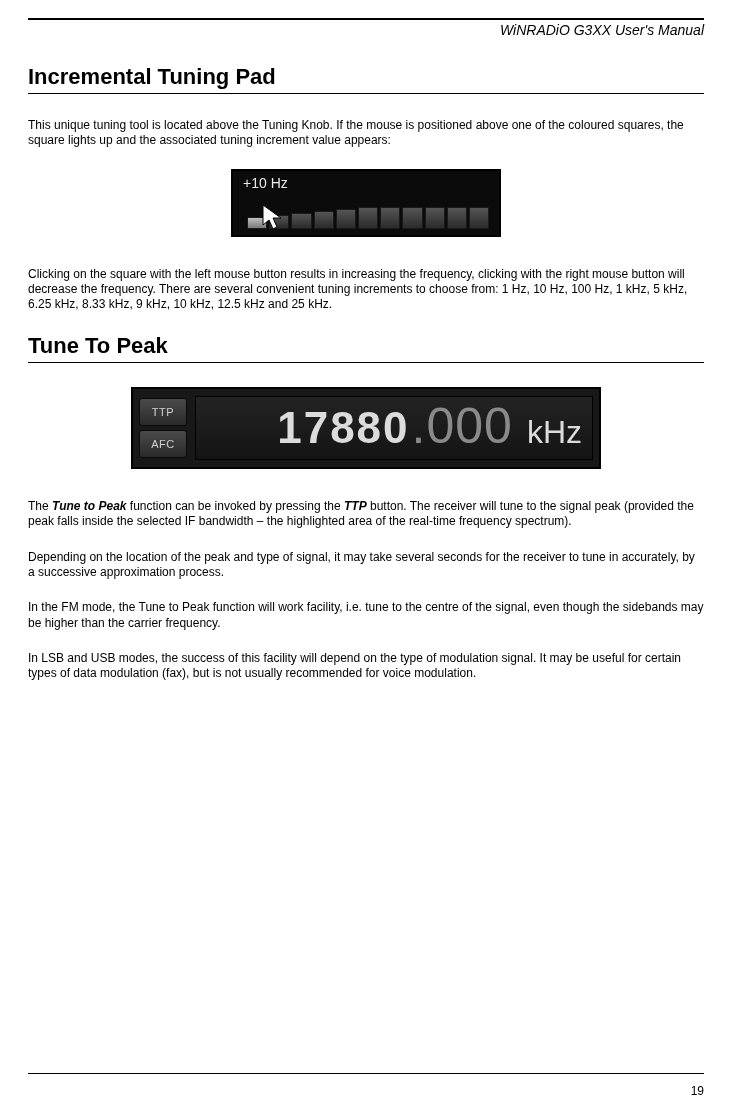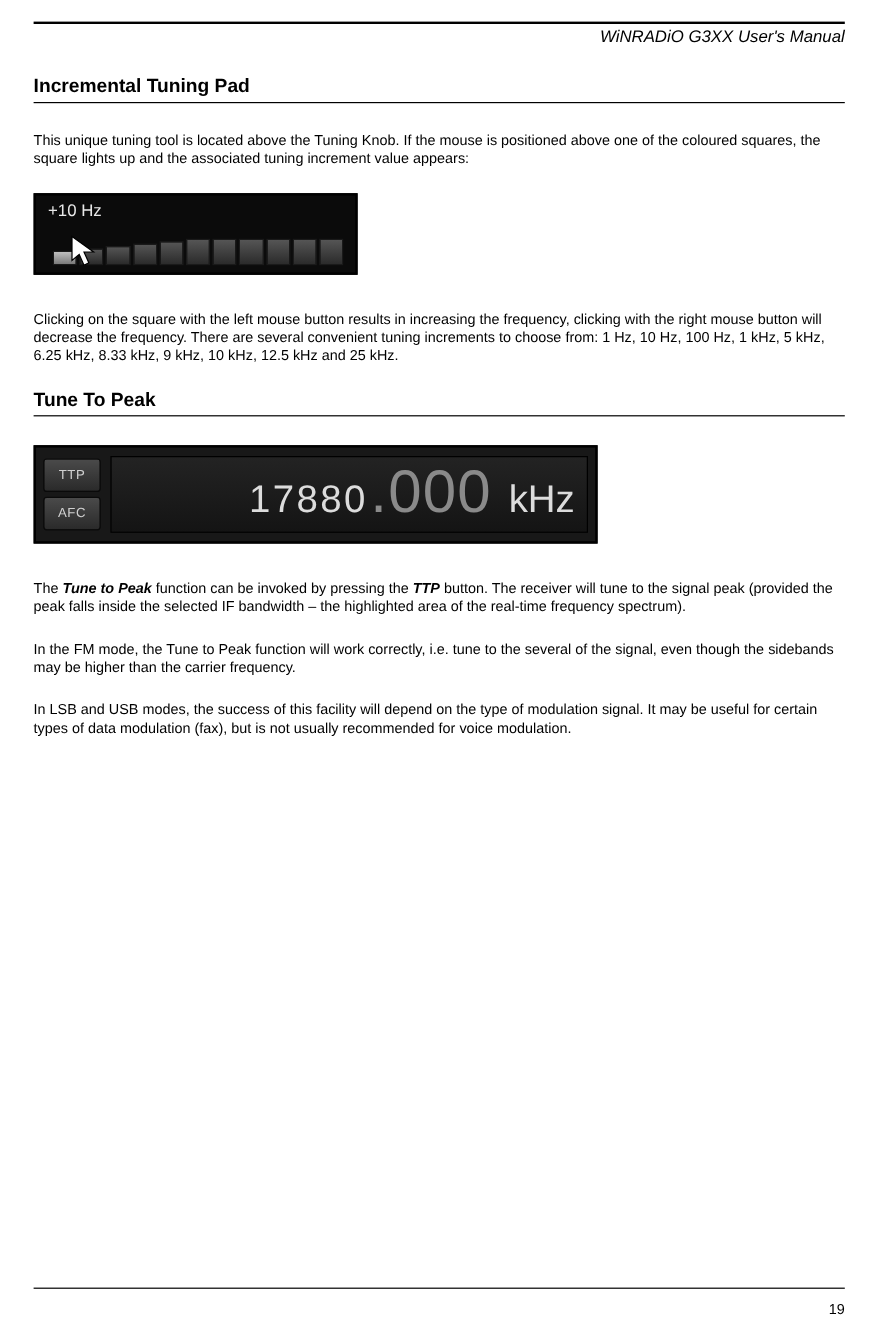--- a/index.html
+++ b/index.html
@@ -19,35 +19,35 @@
       margin-top: 18px;
     }
     .header-title {
       text-align: right;
       font-style: italic;
       font-size: 14px;
       padding-top: 2px;
       padding-bottom: 8px;
     }
     h2.section-head {
-      font-size: 16px;
+      font-size: 22px;
       font-weight: bold;
       border-bottom: 1.5px solid #000;
       padding-bottom: 3px;
       margin-top: 18px;
       margin-bottom: 24px;
     }
     p.body {
       font-size: 12px;
       line-height: 1.28;
       margin-bottom: 20px;
     }
     .figure-center {
       display: flex;
-      justify-content: flex-start;
+      justify-content: center;
       margin: 10px 0 30px 0;
     }
     
     .tuning-pad-fig {
       width: 270px;
       height: 68px;
       border: 2px solid #000;
       background: #0b0b0b;
       position: relative;
       overflow: hidden;
@@ -119,23 +119,23 @@
       background: linear-gradient(#232323,#141414);
       border: 1px solid #000;
       display: flex;
       align-items: baseline;
       justify-content: flex-end;
       padding-right: 10px;
       font-family: "Arial", sans-serif;
     }
     .lcd-main {
       color: #dcdcdc;
-      font-size: 32px;
+      font-size: 44px;
       letter-spacing: 2px;
-      font-weight: 400;
+      font-weight: 700;
     }
     .lcd-frac {
       color: #8a8a8a;
       font-size: 50px;
       letter-spacing: 1px;
       margin-left: 2px;
     }
     .lcd-unit {
       color: #dcdcdc;
       font-size: 32px;
@@ -205,21 +205,22 @@
           <span class="lcd-frac">.000</span>
         <span class="lcd-unit">kHz</span>
       </div>
     </div>
   </div>
 
   <p class="body">
     <span>The </span><span class="bolditalic">Tune to Peak</span><span> function can be invoked by pressing the </span><span class="bolditalic">TTP</span><span> button. The receiver will tune to the signal peak (provided the peak falls inside the selected IF bandwidth – the highlighted area of the real-time frequency spectrum).</span>
   </p>
 
-
-  <p class="body">In the FM mode, the Tune to Peak function will work correctly, i.e. tune to the several of the signal, even though the sidebands may be higher than the carrier frequency.</p>
+  <p class="body">Depending on the location of the peak and type of signal, it may take several seconds for the receiver to tune in accurately, by a successive approximation process.</p>
+
+  <p class="body">In the FM mode, the Tune to Peak function will work facility, i.e. tune to the centre of the signal, even though the sidebands may be higher than the carrier frequency.</p>
 
   <p class="body">In LSB and USB modes, the success of this facility will depend on the type of modulation signal. It may be useful for certain types of data modulation (fax), but is not usually recommended for voice modulation.</p>
 
 </div>
 
 <div class="footer-line"></div>
 <div class="page-num">19</div>
 
 </body></html>

